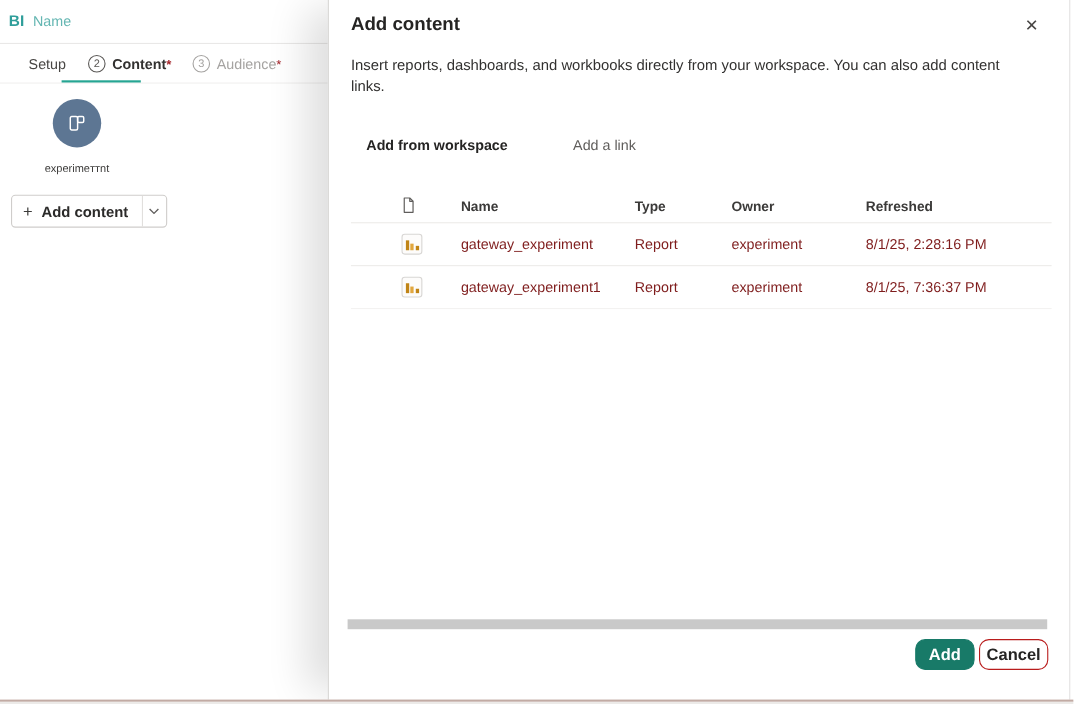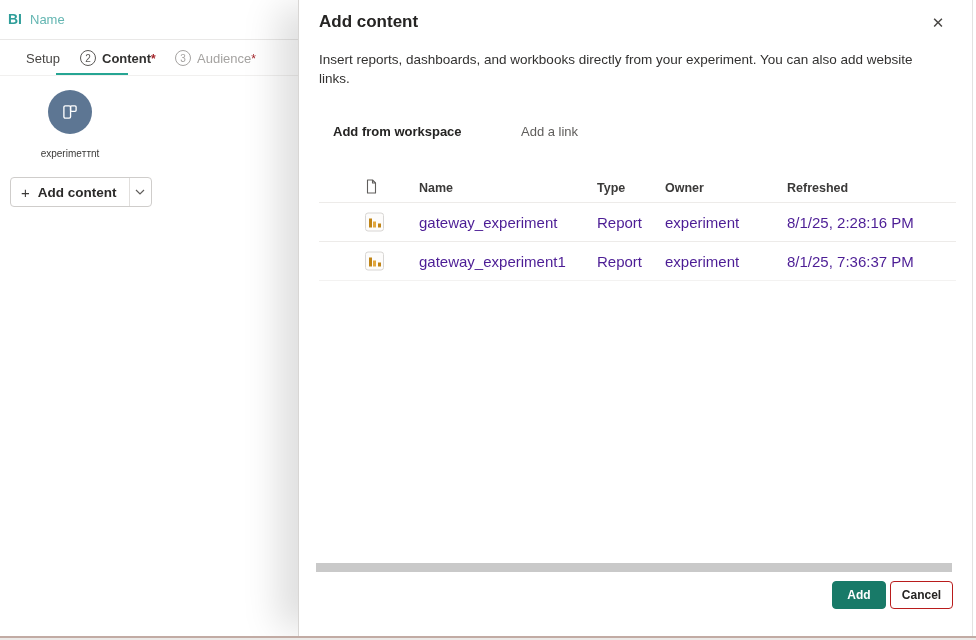--- a/index.html
+++ b/index.html
@@ -46,38 +46,38 @@
   .dlg-title { position:absolute; left:20px; top:12px; font-size:17px; font-weight:bold; color:#252423; }
   .dlg-close { position:absolute; right:28px; top:13px; width:20px; height:20px; font-size:15px;
     color:#484644; display:flex; align-items:center; justify-content:center; cursor:pointer; font-weight:300; }
   .dlg-desc { position:absolute; left:20px; top:50px; width:612px; font-size:13.5px; line-height:19px; color:#323130; }
 
   .tab { position:absolute; top:124px; font-size:13px; cursor:pointer; }
   .tab-workspace { left:34px; font-weight:bold; color:#252423;text-align:right; }
   .tab-link { left:222px; color:#5f5d5b; }
 
   .thead { position:absolute; top:175px; height:26px; font-size:12.5px; font-weight:bold; color:#3b3a39; }
-  .trow { position:absolute; height:38px; font-size:15px; color:#4c1d95; }
+  .trow { position:absolute; height:38px; font-size:13px; color:#7f1d1d; }
   .cell { position:absolute; top:50%; transform:translateY(-50%); white-space:nowrap; }
   .col-icon { left:66px; }
   .col-name { left:120px; }
-  .col-type { left:278px;margin-left:20px; }
+  .col-type { left:278px; }
   .col-owner { left:366px; }
   .col-refreshed { left:488px; }
   .hdivider { position:absolute; left:20px; width:637px; height:1px; background:#edebe9; }
   .report-icon { width:19px; height:19px; border:1px solid #d8d6d4; border-radius:3px; background:#fdfcfb;
     display:flex; align-items:flex-end; justify-content:center; gap:1.5px; padding:0 0 3px 0; }
   .bar { width:3px; }
   .bar1 { height:9px; background:#c08416; }
   .bar2 { height:6px; background:#e2a73e; }
   .bar3 { height:4px; background:#c08416; }
 
   .hscrollbar { position:absolute; left:17px; top:563px; width:636px; height:9px; background:#c9c9c9; cursor:pointer; }
 
-  .btn { position:absolute; top:581px; height:28px; border-radius:4px; font-size:12px; font-weight:bold;
+  .btn { position:absolute; top:581px; height:28px; border-radius:9px; font-size:15px; font-weight:bold;
     display:flex; align-items:center; justify-content:center; cursor:pointer; }
   .btn-add { left:533px; width:54px; background:#187a68; color:#fff; border:1px solid #187a68; }
   .btn-cancel { left:591px; width:63px; background:#fff; color:#252423; border:1px solid #b91c1c; }
 
   .window-edge { position:absolute; left:972px; top:0; width:1px; height:636px; background:#e3e2e1; }
   .bottom-strip-a { position:absolute; left:0; top:636px; width:976px; height:2px; background:#c2aba4; }
   .bottom-strip-b { position:absolute; left:0; top:638px; width:976px; height:2px; background:#eceae8; }
 </style>
 </head>
 <body>
@@ -123,21 +123,21 @@
         <svg width="10" height="6" viewBox="0 0 10 6">
             <polyline points="1,1 5,5 9,1" fill="none" stroke="#5f5d5b" stroke-width="1.2"></polyline>
           </svg>
       </div>
     </div>
   </div>
 
   <div class="dialog">
     <div class="dlg-title">Add content</div>
     <div class="dlg-close">✕</div>
-    <div class="dlg-desc">Insert reports, dashboards, and workbooks directly from your experiment. You can also add website links.</div>
+    <div class="dlg-desc">Insert reports, dashboards, and workbooks directly from your workspace. You can also add content links.</div>
 
     <div class="tab tab-workspace">Add from workspace</div>
     <div class="tab tab-link">Add a link</div>
 
     <div class="thead">
       <span class="cell col-icon">
         <svg width="13" height="16" viewBox="0 0 13 16">
             <path d="M2.5,1.5 h5 l3,3 v10 h-8 z" fill="none" stroke="#605e5c" stroke-width="1.1" stroke-linejoin="round"></path>
             <path d="M7.5,1.5 v3 h3" fill="none" stroke="#605e5c" stroke-width="1.1" stroke-linejoin="round"></path>
           </svg>

